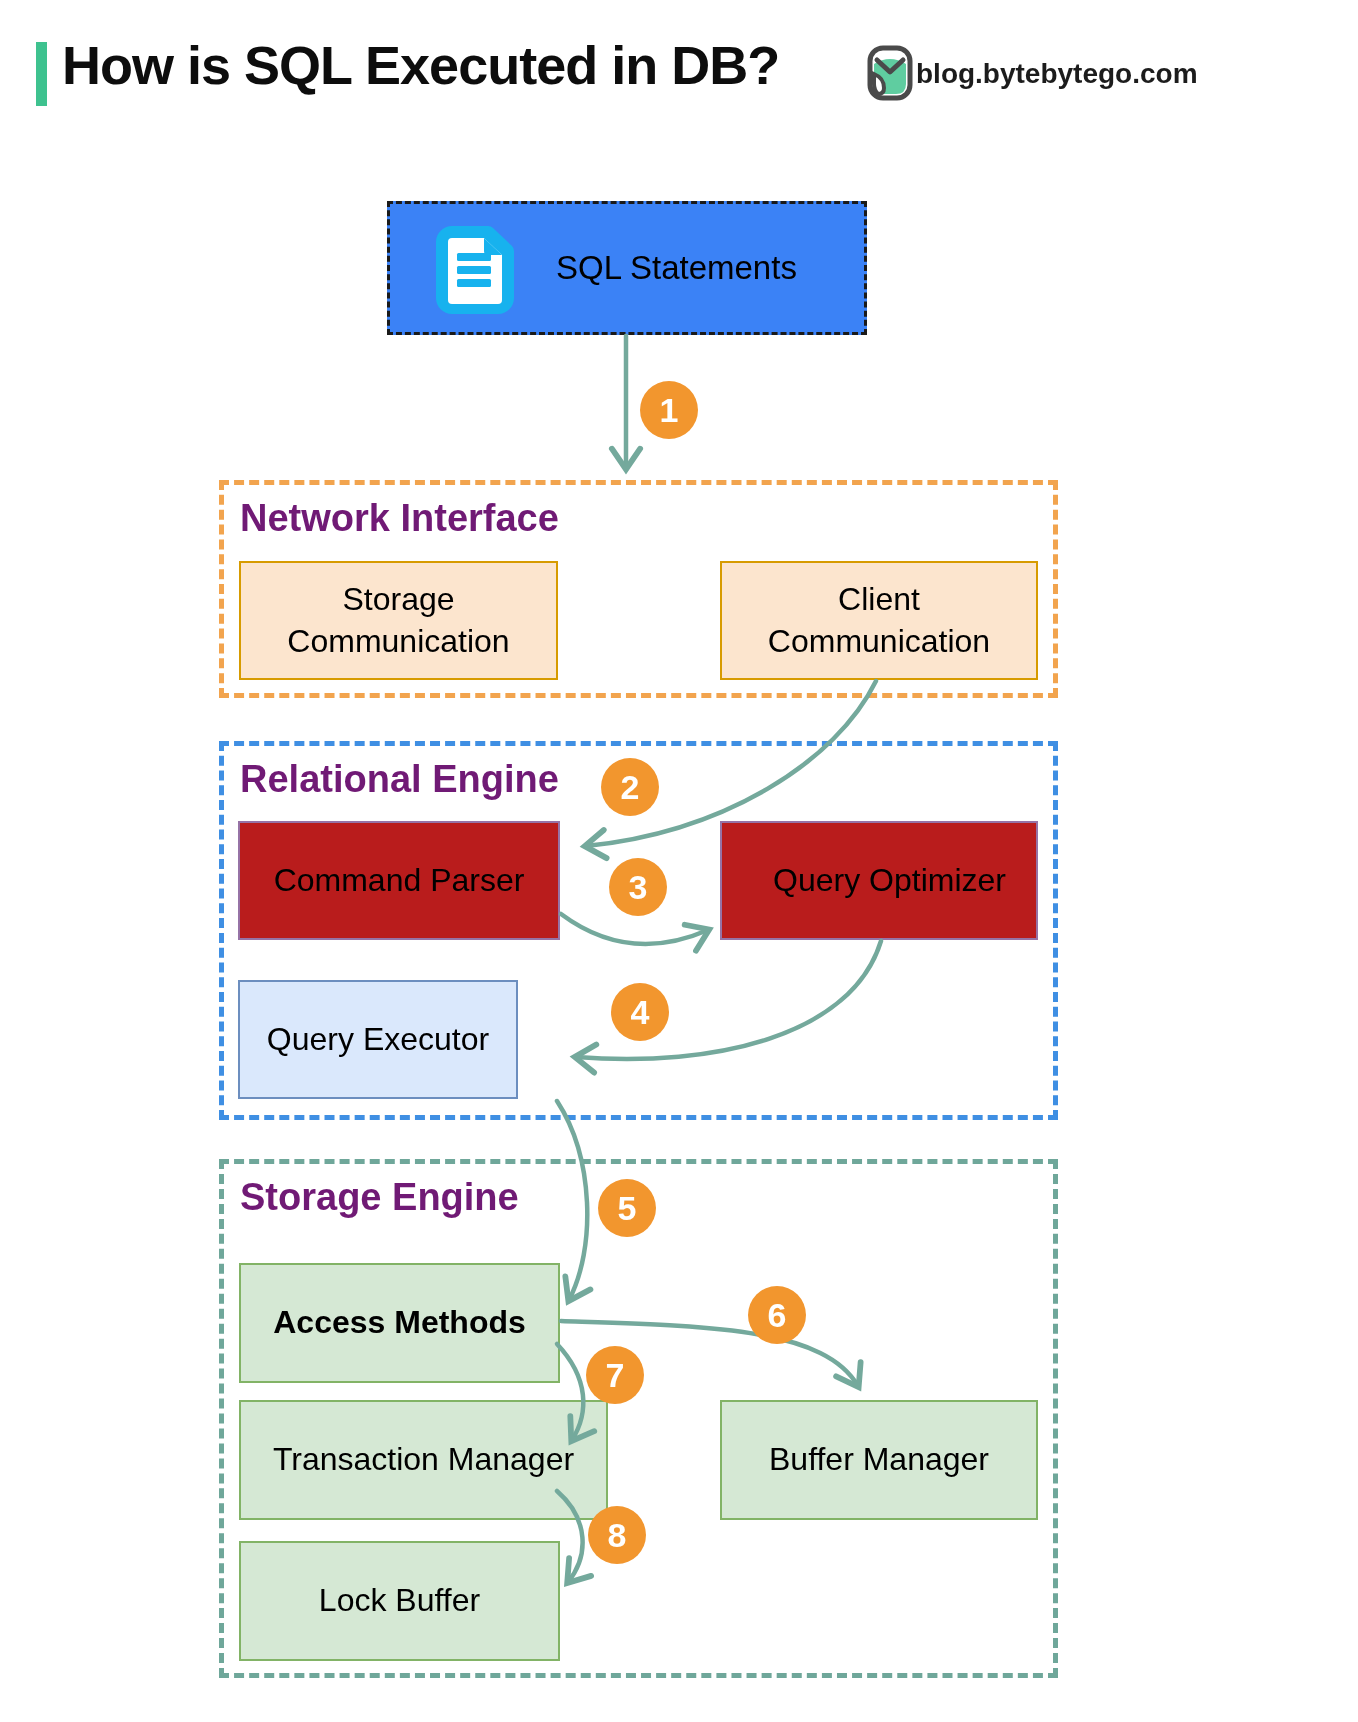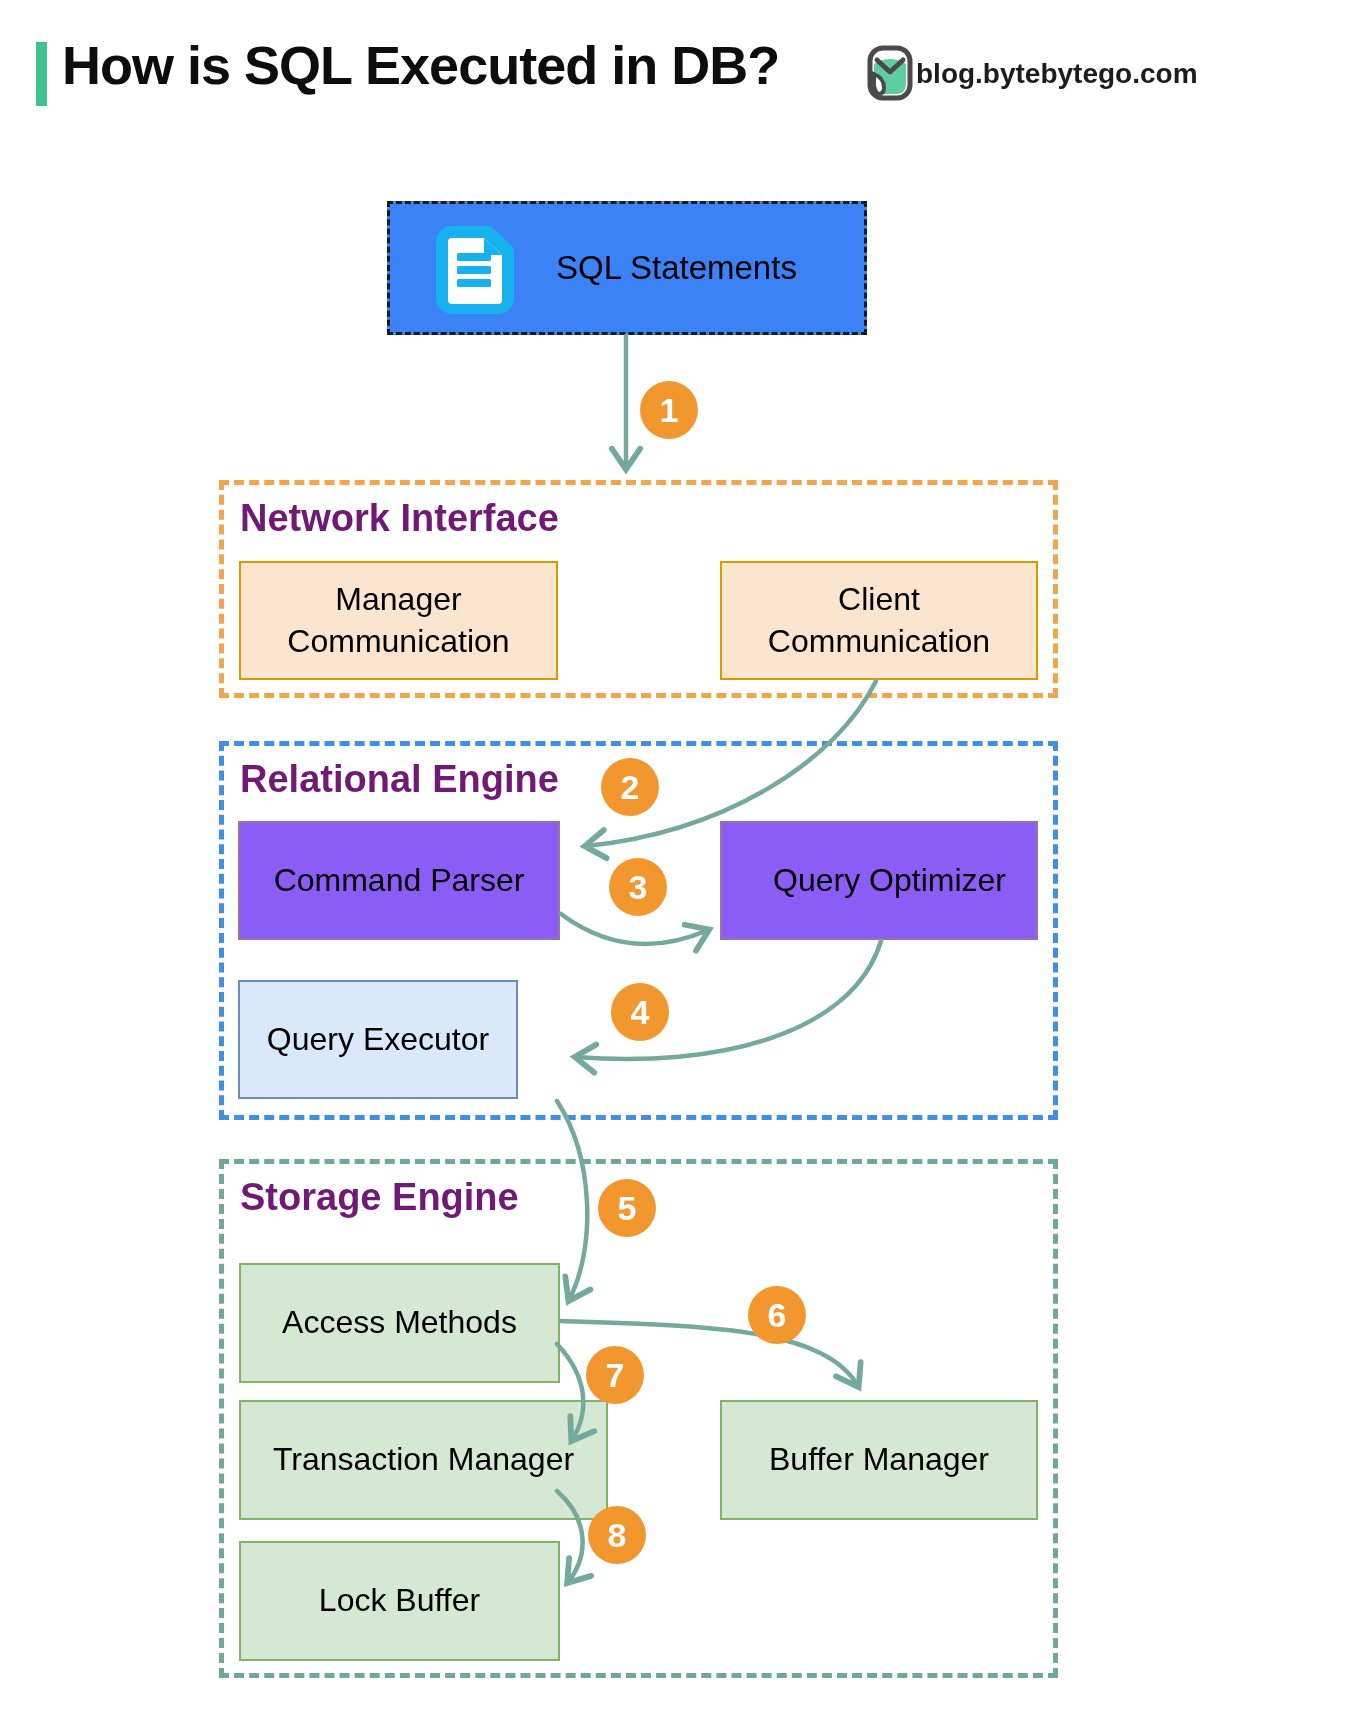--- a/index.html
+++ b/index.html
@@ -23,21 +23,21 @@
   .container .sec-title{position:absolute;left:16px;top:12px;font-size:38px;font-weight:700;color:#701a75;white-space:nowrap;text-align:right;}
   .c-orange{border:5px dashed #f2a44e;}
   .c-blue{border:5px dashed #3f8fe3;}
   .c-teal{border:5px dashed #6fa79a;}
   
   .node{
     position:absolute;box-sizing:border-box;display:flex;align-items:center;justify-content:center;
     text-align:center;font-size:32px;line-height:1.3;color:#000;padding:4px 10px;
   }
   .n-peach{background:#fce5ce;border:2px solid #d79b00;}
-  .n-purple{background:#8b5cf6;border:2px solid #9673a6;}
+  .n-purple{background:#b91c1c;border:2px solid #9673a6;}
   .n-blue{background:#dae8fc;border:2px solid #6c8ebf;}
   .n-green{background:#d5e8d4;border:2px solid #82b366;}
   
   .edges{position:absolute;left:0;top:0;width:1358px;height:1722px;pointer-events:none;}
   
   .badge{
     position:absolute;width:58px;height:58px;border-radius:50%;background:#f2962e;color:#ffffff;
     font-size:34px;font-weight:700;display:flex;align-items:center;justify-content:center;
   }
 </style>
@@ -68,34 +68,34 @@
         <rect x="31" y="48" width="34" height="8" rx="1.5" fill="#17b2ee"></rect>
         <rect x="31" y="61" width="34" height="8" rx="1.5" fill="#17b2ee"></rect>
       </svg>
     </span>
     <span class="sql-label">SQL Statements</span>
   </div>
 
   <div class="container c-orange" style="left:219px;top:480px;width:839px;height:218px;">
     <div class="sec-title">Network Interface</div>
   </div>
-  <div class="node n-peach" style="left:239px;top:561px;width:319px;height:119px;">Manager Communication</div>
+  <div class="node n-peach" style="left:239px;top:561px;width:319px;height:119px;">Storage Communication</div>
   <div class="node n-peach" style="left:720px;top:561px;width:318px;height:119px;">Client Communication</div>
 
   <div class="container c-blue" style="left:219px;top:741px;width:839px;height:379px;">
     <div class="sec-title">Relational Engine</div>
   </div>
   <div class="node n-purple" style="left:238px;top:821px;width:322px;height:119px;">Command Parser</div>
   <div class="node n-purple" style="left:720px;top:821px;width:318px;height:119px;padding-left:31px;">Query Optimizer</div>
   <div class="node n-blue" style="left:238px;top:980px;width:280px;height:119px;">Query Executor</div>
 
   <div class="container c-teal" style="left:219px;top:1159px;width:839px;height:519px;">
     <div class="sec-title">Storage Engine</div>
   </div>
-  <div class="node n-green" style="left:239px;top:1263px;width:321px;height:120px;">Access Methods</div>
+  <div class="node n-green" style="left:239px;top:1263px;width:321px;height:120px;font-weight:bold;">Access Methods</div>
   <div class="node n-green" style="left:239px;top:1400px;width:369px;height:120px;">Transaction Manager</div>
   <div class="node n-green" style="left:239px;top:1541px;width:321px;height:120px;">Lock Buffer</div>
   <div class="node n-green" style="left:720px;top:1400px;width:318px;height:120px;">Buffer Manager</div>
 
   <svg class="edges" viewBox="0 0 1358 1722">
     <defs>
       <marker id="vhead" markerWidth="44" markerHeight="36" viewBox="-22 -14 28 28" refX="-1" refY="0" orient="auto" markerUnits="userSpaceOnUse">
         <path d="M-16,-11 L0,0 L-16,11" fill="none" stroke="#74a99c" stroke-width="4.5" stroke-linecap="round"></path>
       </marker>
     </defs>

